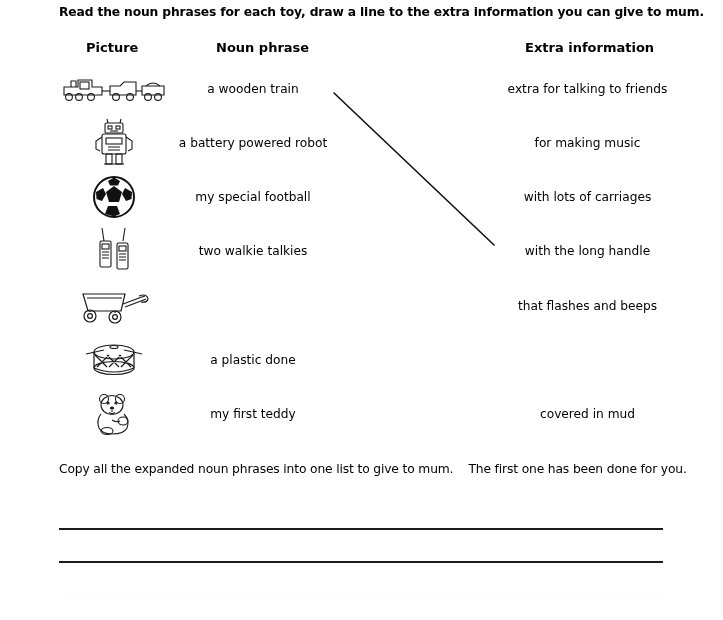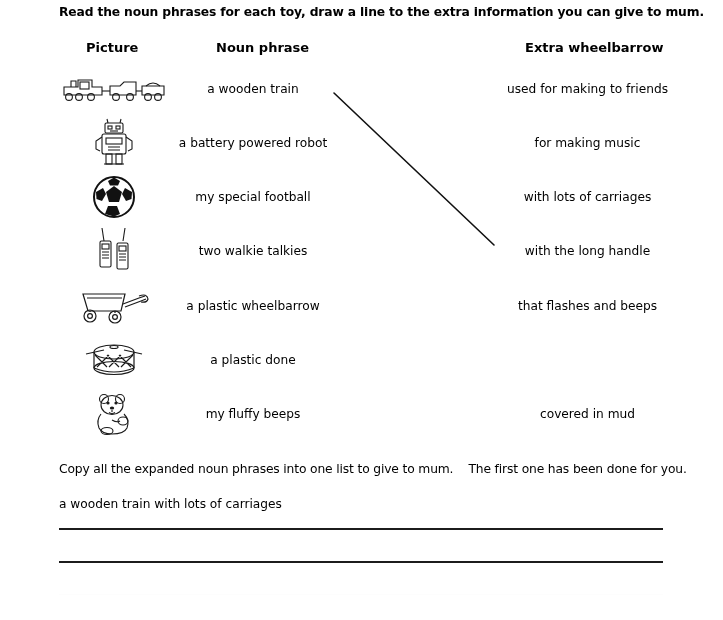--- a/index.html
+++ b/index.html
@@ -147,21 +147,21 @@
 </style>
 </head>
 <body>
 
 <div class="sheet">
 
   <div class="instruction-top">Read the noun phrases for each toy, draw a line to the extra information you can give to mum.</div>
 
   <div class="col-header col-header-picture">Picture</div>
   <div class="col-header col-header-noun">Noun phrase</div>
-  <div class="col-header col-header-extra">Extra wheelbarrow</div>
+  <div class="col-header col-header-extra">Extra information</div>
 
   <div class="match-table">
 
     <div class="match-row">
       <div class="cell-picture">
         <span>
           <svg class="toy-svg" width="112" height="36" viewBox="0 0 112 36">
             <g fill="none" stroke="#1a1a1a" stroke-width="1.1">
 
               <path d="M6 24 L6 16 L20 16 L20 9 L34 9 L34 16 L44 16 L44 24 Z"></path>
@@ -179,21 +179,21 @@
 
               <path d="M84 24 L84 15 L106 15 L106 24 Z"></path>
               <path d="M88 15 Q95 9 102 15"></path>
               <circle cx="90" cy="26" r="3.4"></circle>
               <circle cx="100" cy="26" r="3.4"></circle>
             </g>
           </svg>
         </span>
       </div>
       <div class="cell-noun">a wooden train</div>
-      <div class="cell-extra">used for making to friends</div>
+      <div class="cell-extra">extra for talking to friends</div>
     </div>
 
     <div class="match-row">
       <div class="cell-picture">
         <span>
           <svg class="toy-svg" width="44" height="50" viewBox="0 0 44 50">
             <g fill="none" stroke="#1a1a1a" stroke-width="1.1">
               <path d="M16 5 L15 1 M28 5 L29 1"></path>
               <rect x="13" y="5" width="18" height="10" rx="1.5"></rect>
               <rect x="16" y="8" width="4" height="3"></rect>
@@ -269,21 +269,20 @@
               <path d="M62 12 Q70 9 71 15 Q70 19 64 18"></path>
               <circle cx="13" cy="32" r="6"></circle>
               <circle cx="13" cy="32" r="2.4"></circle>
               <circle cx="38" cy="33" r="6"></circle>
               <circle cx="38" cy="33" r="2.4"></circle>
               <path d="M13 27 L13 28 M38 27 L38 29"></path>
             </g>
           </svg>
         </span>
       </div>
-      <div class="cell-noun">a plastic wheelbarrow</div>
       <div class="cell-extra">that flashes and beeps</div>
     </div>
 
     <div class="match-row">
       <div class="cell-picture">
         <span>
           <svg class="toy-svg" width="64" height="44" viewBox="0 0 64 44">
             <g fill="none" stroke="#1a1a1a" stroke-width="1.2">
 
               <path d="M4 16 L22 12"></path>
@@ -317,37 +316,36 @@
               <ellipse cx="22" cy="18" rx="2.2" ry="1.6" fill="#1a1a1a" stroke="none"></ellipse>
               <path d="M22 20 L22 22 M19 22.5 Q22 24.5 25 22.5"></path>
               <path d="M11 24 Q6 30 9 38 Q12 44 22 44 Q34 44 37 38 Q40 30 34 24"></path>
               <ellipse cx="33" cy="31" rx="5" ry="4"></ellipse>
               <path d="M22 30 Q27 33 30 31"></path>
               <ellipse cx="17" cy="41" rx="6" ry="3.5"></ellipse>
             </g>
           </svg>
         </span>
       </div>
-      <div class="cell-noun">my fluffy beeps</div>
+      <div class="cell-noun">my first teddy</div>
       <div class="cell-extra">covered in mud</div>
     </div>
 
   </div>
 
   <svg class="draw-layer">
     <line id="match-line" stroke="#111111" stroke-width="1.6" stroke-linecap="round" x1="334" y1="93" x2="494" y2="245"></line>
   </svg>
 
   <div class="instruction-bottom">
     <span class="bold-part">Copy all the expanded noun phrases into one list to give to mum.</span>
     &nbsp;&nbsp;
     <span class="plain-part">The first one has been done for you.</span>
   </div>
 
-  <div class="example-answer">a wooden train with lots of carriages</div>
 
   <div class="answer-lines">
     <div class="answer-line"></div>
     <div class="answer-line"></div>
     <div class="answer-line faded"></div>
   </div>
 
 </div>
 
 </body></html>

